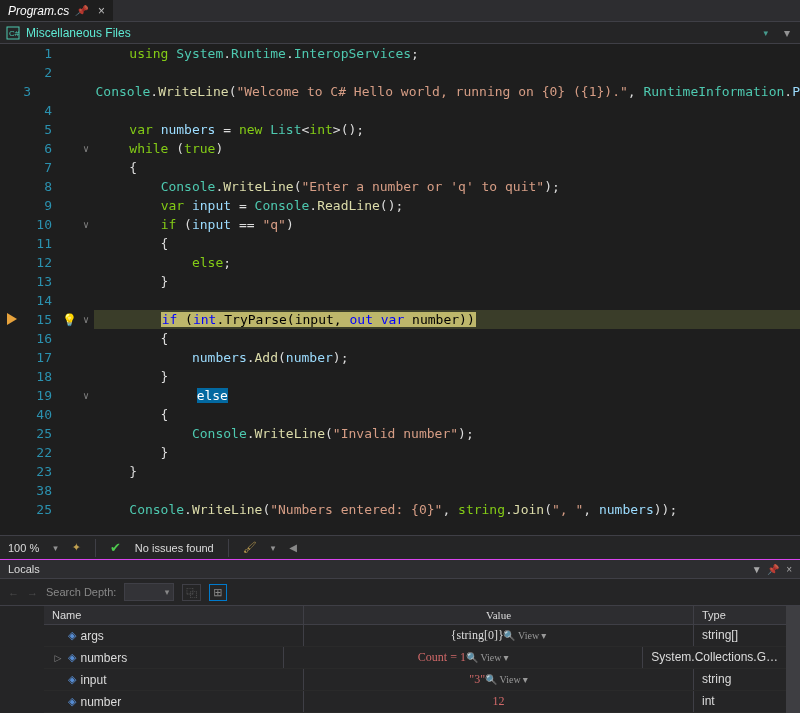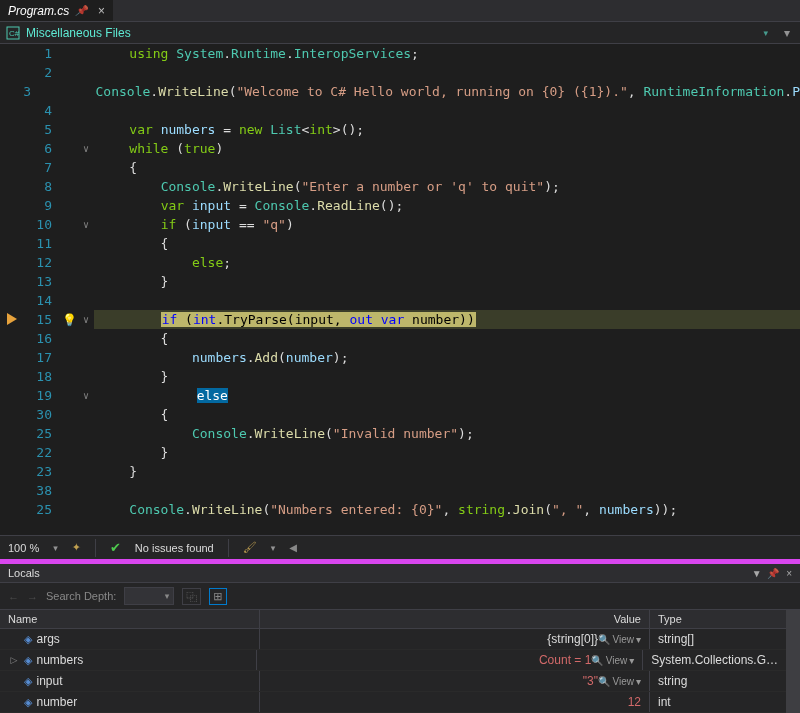--- a/index.html
+++ b/index.html
@@ -116,21 +116,21 @@
   gap: 14px;
   padding: 0 8px;
   color: #dcdcdc;
   font-size: 11px;
 }
 .status-green { color: #4ec94e; font-size: 13px; }
 .status-sep { width: 1px; height: 18px; background: #3f3f46; }
 .nav-arrow { color: #888; font-size: 10px; }
 .locals-panel {
   background: #252526;
-  border-top: 5px solid #d946ef;
+  border-top: 1px solid #d946ef;
   display: flex;
   flex-direction: column;
   height: 154px;
 }
 .locals-header {
   background: #2d2d30;
   padding: 3px 8px;
   display: flex;
   justify-content: space-between;
   align-items: center;
@@ -168,29 +168,30 @@
   align-items: center;
   padding-right: 4px;
   font-size: 9px;
   color: #888;
 }
 .tool-btn { border: 1px solid #3f3f46; padding: 1px 3px; font-size: 11px; }
 .tool-btn.active { border-color: #007acc; }
 .locals-table {
   flex: 1;
   overflow-y: auto;
+  padding-left: 44px;
 }
 .locals-table-header {
   display: flex;
   background: #2d2d30;
   border-bottom: 1px solid #3f3f46;
   font-size: 11px;
 }
 .col-name { width: 260px; padding: 3px 8px; border-right: 1px solid #3f3f46; }
-.col-value { width: 390px; padding: 3px 8px; border-right: 1px solid #3f3f46; display: flex; justify-content: flex-end; align-items: center; }
+.col-value { width: 390px; padding: 3px 8px; border-right: 1px solid #3f3f46; display: flex; justify-content: center; align-items: center; font-family: Liberation Serif, serif; }
 .col-type { flex: 1; padding: 3px 8px; }
 .locals-row {
   display: flex;
   font-size: 12px;
   border-bottom: 1px solid #2a2a2a;
 }
 .locals-row .col-name { display: flex; align-items: center; gap: 4px; }
 .expand-toggle { width: 12px; text-align: center; color: #888; font-size: 9px; }
 .var-icon { color: #568cd2; font-size: 11px; }
 .changed { color: #d16969; }
@@ -235,21 +236,21 @@
     <div class="code-line"><div class="margin-col"></div><div class="lineno">10</div><div style="width: 16px; text-align: center;"></div><div class="fold">∨</div><div class="code-content">        <span class="k">if</span> (<span class="n">input</span> == <span class="s">"q"</span>)</div></div>
     <div class="code-line"><div class="margin-col"></div><div class="lineno">11</div><div style="width: 16px; text-align: center;"></div><div class="fold"></div><div class="code-content">        {</div></div>
     <div class="code-line"><div class="margin-col"></div><div class="lineno">12</div><div style="width: 16px; text-align: center;"></div><div class="fold"></div><div class="code-content">            <span class="k">else</span>;</div></div>
     <div class="code-line"><div class="margin-col"></div><div class="lineno">13</div><div style="width: 16px; text-align: center;"></div><div class="fold"></div><div class="code-content">        }</div></div>
     <div class="code-line"><div class="margin-col"></div><div class="lineno">14</div><div style="width: 16px; text-align: center;"></div><div class="fold"></div><div class="code-content">    </div></div>
     <div class="code-line hl-line"><div class="margin-col"><div class="bp-arrow"></div></div><div class="lineno">15</div><div style="width: 16px; text-align: center;"><span class="lightbulb">💡</span></div><div class="fold">∨</div><div class="code-content">        <span class="hl-box"><span style="color:#0000ff">if</span> (<span style="color:#0000ff">int</span>.TryParse(input, <span style="color:#0000ff">out var</span> number))</span></div></div>
     <div class="code-line"><div class="margin-col"></div><div class="lineno">16</div><div style="width: 16px; text-align: center;"></div><div class="fold"></div><div class="code-content">        {</div></div>
     <div class="code-line"><div class="margin-col"></div><div class="lineno">17</div><div style="width: 16px; text-align: center;"></div><div class="fold"></div><div class="code-content">            <span class="n">numbers</span>.<span class="m">Add</span>(<span class="n">number</span>);</div></div>
     <div class="code-line"><div class="margin-col"></div><div class="lineno">18</div><div style="width: 16px; text-align: center;"></div><div class="fold"></div><div class="code-content">        }</div></div>
     <div class="code-line"><div class="margin-col"></div><div class="lineno">19</div><div style="width: 16px; text-align: center;"></div><div class="fold">∨</div><div class="code-content">        <span class="hl-else">else</span></div></div>
-    <div class="code-line"><div class="margin-col"></div><div class="lineno">30</div><div style="width: 16px; text-align: center;"></div><div class="fold"></div><div class="code-content">        {</div></div>
+    <div class="code-line"><div class="margin-col"></div><div class="lineno">40</div><div style="width: 16px; text-align: center;"></div><div class="fold"></div><div class="code-content">        {</div></div>
     <div class="code-line"><div class="margin-col"></div><div class="lineno">25</div><div style="width: 16px; text-align: center;"></div><div class="fold"></div><div class="code-content">            <span class="t">Console</span>.<span class="m">WriteLine</span>(<span class="s">"Invalid number"</span>);</div></div>
     <div class="code-line"><div class="margin-col"></div><div class="lineno">22</div><div style="width: 16px; text-align: center;"></div><div class="fold"></div><div class="code-content">        }</div></div>
     <div class="code-line"><div class="margin-col"></div><div class="lineno">23</div><div style="width: 16px; text-align: center;"></div><div class="fold"></div><div class="code-content">    }</div></div>
     <div class="code-line"><div class="margin-col"></div><div class="lineno">38</div><div style="width: 16px; text-align: center;"></div><div class="fold"></div><div class="code-content">    </div></div>
     <div class="code-line"><div class="margin-col"></div><div class="lineno">25</div><div style="width: 16px; text-align: center;"></div><div class="fold"></div><div class="code-content">    <span class="t">Console</span>.<span class="m">WriteLine</span>(<span class="s">"Numbers entered: {0}"</span>, <span class="k">string</span>.<span class="m">Join</span>(<span class="s">", "</span>, <span class="n">numbers</span>));</div></div>
   </div>
 
 <div class="status-bar">
   <span>100 %</span>
   <span style="font-size:9px;opacity:0.6">▾</span>

